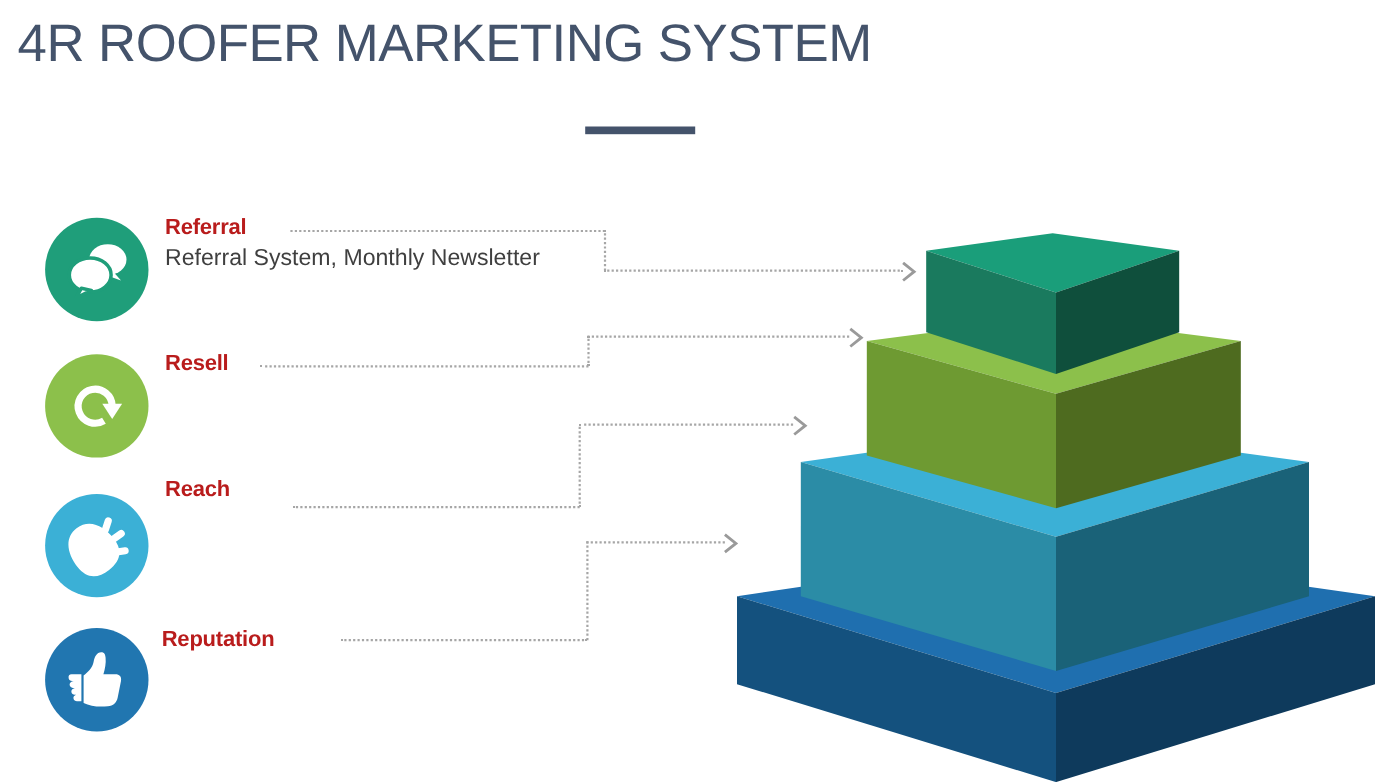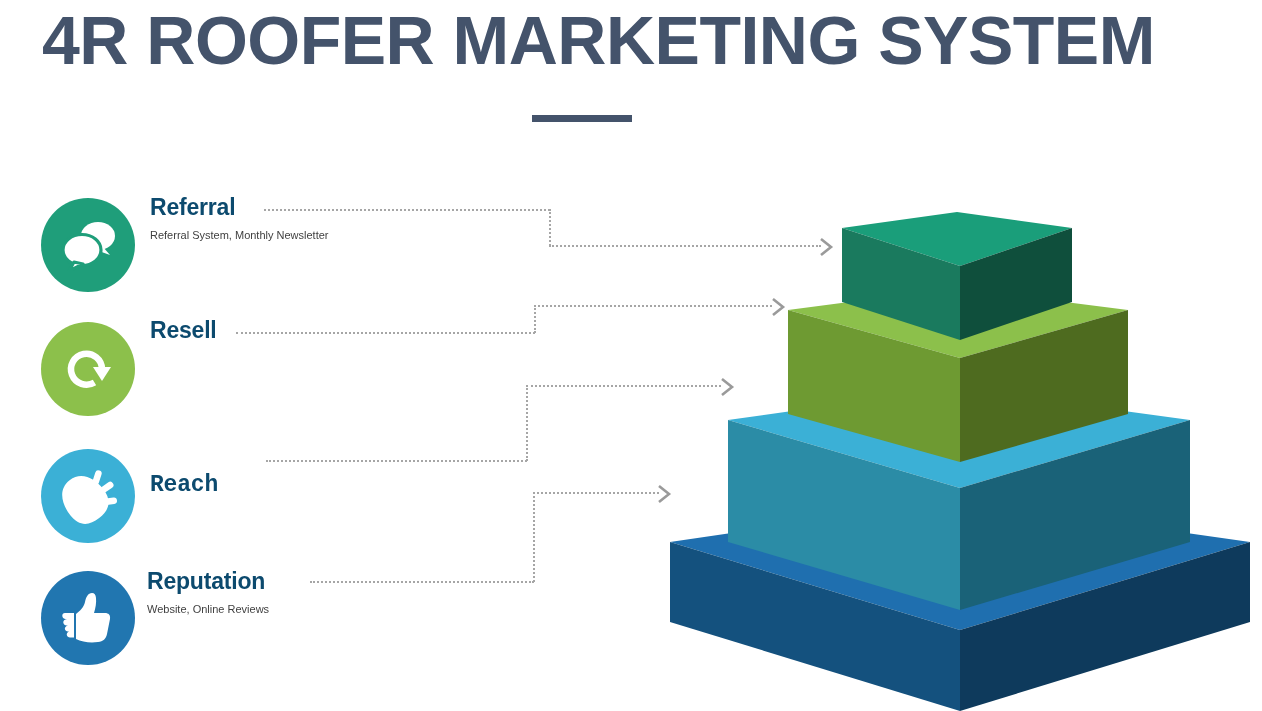--- a/index.html
+++ b/index.html
@@ -19,27 +19,26 @@
     background: #ffffff;
     overflow: hidden;
   }
 
   
   #page-title {
     position: absolute;
     left: 16px;
     top: 2px;
     width: 1150px;
-    font-size: 68px;
-    font-weight: bold;
+    font-size: 48px;
+    font-weight: normal;
     color: #44536B;
     letter-spacing: -0.5px;
     line-height: 76px;
     white-space: nowrap;
-    margin-left: 26px;
   }
   #title-rule {
     position: absolute;
     left: 532px;
     top: 115px;
     width: 100px;
     height: 7px;
     background: #44536B;
   }
 
@@ -65,43 +64,43 @@
     align-items: center;
     justify-content: center;
   }
   .legend-icon svg { display: block; }
   .legend-text {
     position: absolute;
     left: 150px;
     width: 400px;
   }
   .legend-title {
-    font-size: 23px;
+    font-size: 20px;
     font-weight: bold;
-    color: #0c4a6e;
+    color: #b91c1c;
     line-height: 27px;
     letter-spacing: -0.2px;
     margin: 0;
     white-space: nowrap;
   }
   .legend-desc {
-    font-size: 11px;
+    font-size: 21px;
     color: #3f3f3f;
     line-height: 24px;
     margin: 2px 0 0 0;
     font-weight: normal;
   }
 
   
   #item-referral  .legend-icon { top: 198px; background: #1F9E7A; }
   #item-referral  .legend-text { top: 194px; }
   #item-resell    .legend-icon { top: 322px; background: #8CC04B; }
   #item-resell    .legend-text { top: 317px; }
   #item-reach     .legend-icon { top: 449px; background: #3BB0D6; }
-  #item-reach     .legend-text { top: 472px; width: 390px; font-family: Liberation Mono, monospace; }
+  #item-reach     .legend-text { top: 432px; width: 390px; }
   #item-reputation .legend-icon { top: 571px; background: #2176B0; }
   #item-reputation .legend-text { top: 568px; left: 147px; }
 
   
   .conn {
     position: absolute;
     pointer-events: none;
   }
   .dot-h {
     position: absolute;
@@ -184,21 +183,20 @@
 
     <div class="legend-item" id="item-reputation">
       <div class="legend-icon">
         <svg width="58" height="58" viewBox="0 0 58 58" aria-hidden="true">
           <path d="M33 4 C29 4 27 8 26 13 C25 18 21 22 17 25 L17 50 C23 53 31 54 39 53 C44 52.5 47 50 48 45 L51 30 C51.7 26 49.5 24 46 24 L35 24 C36.5 19 37.5 14 37 9 C36.7 5.5 35.5 4 33 4 Z" fill="#ffffff"></path>
           <path d="M15 24 L6 24 C4 24 3 25.5 3.4 27.5 C3.7 29 5 30 6.5 30 L8 30 C5.5 30.5 4 31.8 4.3 33.8 C4.6 35.4 6 36.4 7.6 36.4 L9 36.4 C6.8 37 5.6 38.3 5.9 40 C6.2 41.6 7.4 42.5 9 42.5 L10.2 42.5 C8.4 43.2 7.5 44.4 7.8 46 C8.1 47.6 9.4 48.5 11 48.5 L15 48.5 Z" fill="#ffffff"></path>
         </svg>
       </div>
       <div class="legend-text">
         <p class="legend-title">Reputation</p>
-        <p class="legend-desc">Website, Online Reviews</p>
       </div>
     </div>
   </div>
 
   <div class="conn">
     <div class="dot-h" style="left:264px; top:209px; width:286px;"></div>
     <div class="dot-v" style="left:549px; top:209px; height:37px;"></div>
     <div class="dot-h" style="left:549px; top:245px; width:272px;"></div>
     <div class="arrowhead" style="left:818px; top:236px;">
       <svg width="16" height="22" viewBox="0 0 16 22" aria-hidden="true">

